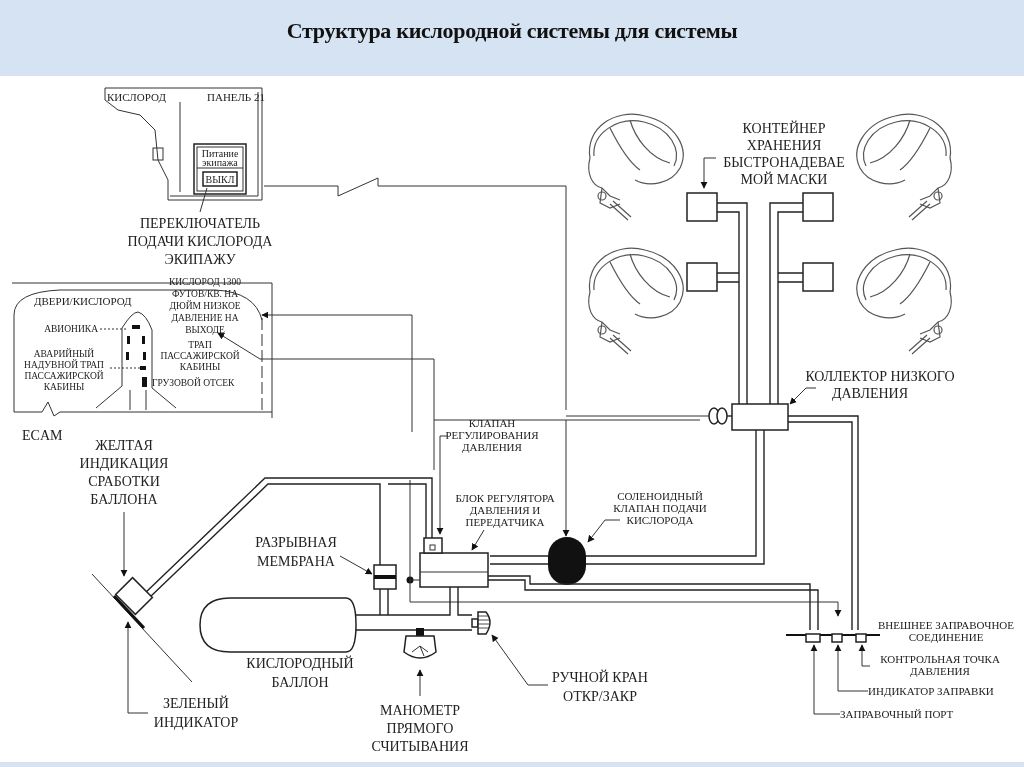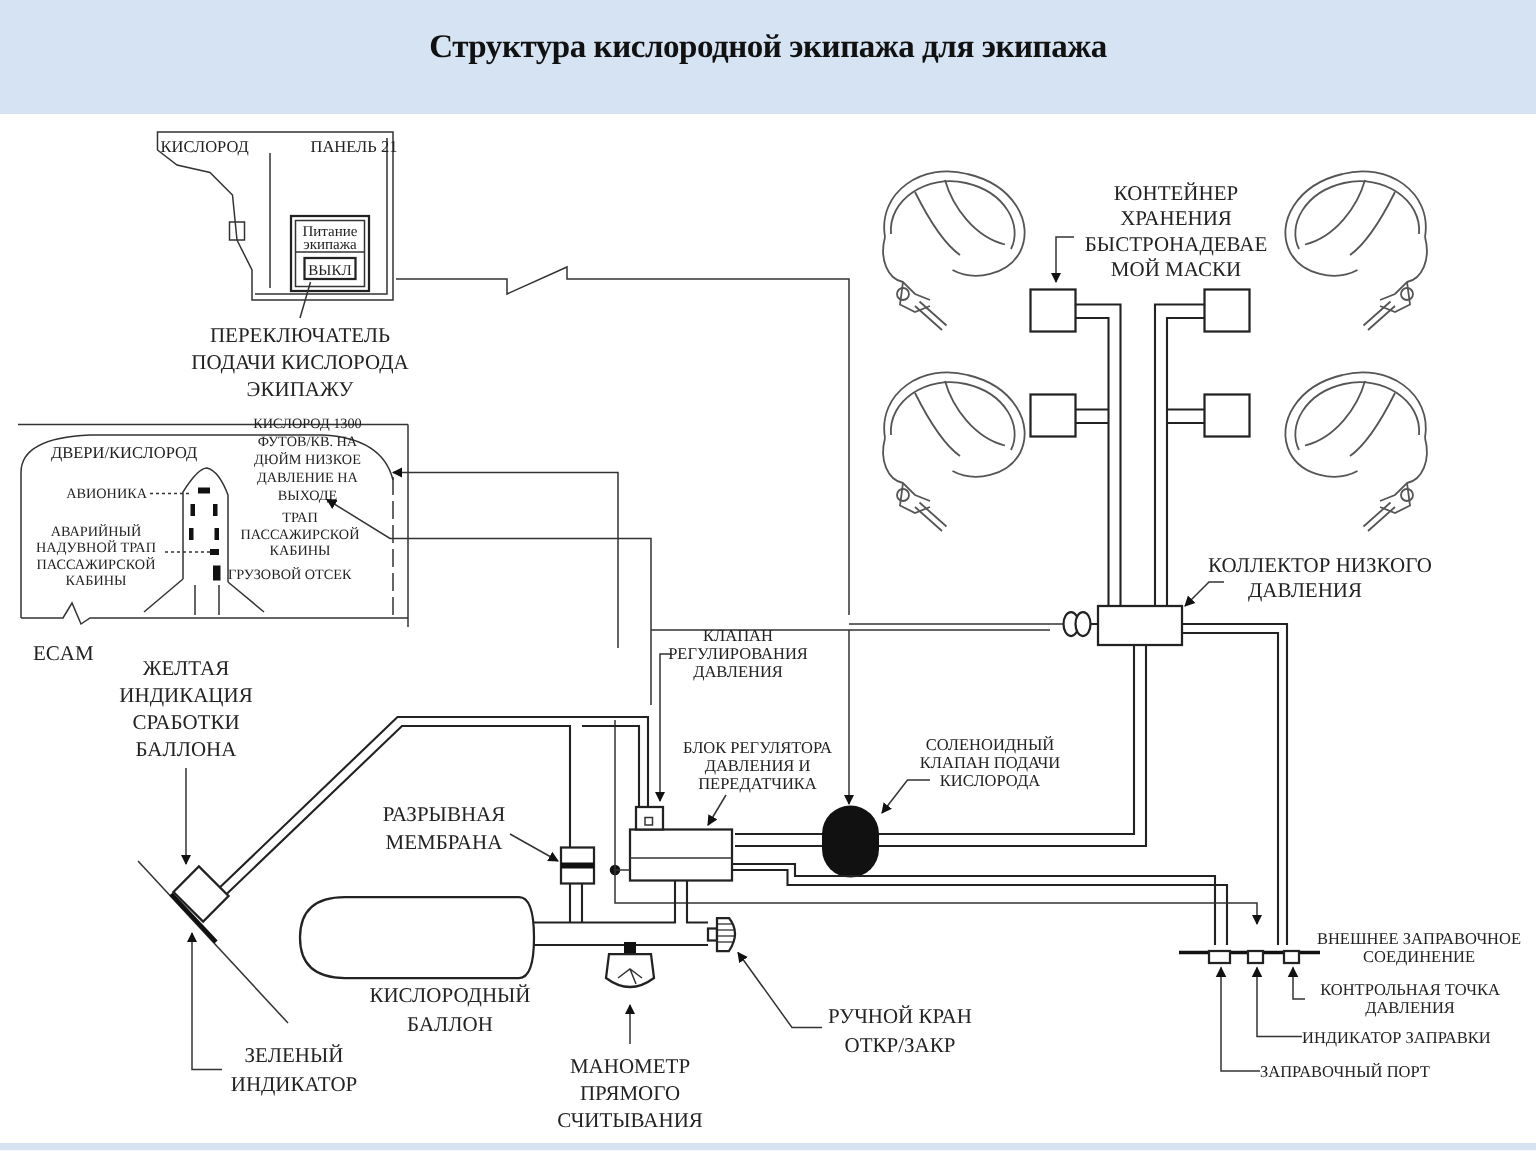--- a/index.html
+++ b/index.html
@@ -11,21 +11,21 @@
   .lbl { font-family: "Liberation Serif", serif; fill: #222; }
   .pipe { fill: none; stroke: #222; stroke-width: 1.4; }
   .thin { fill: none; stroke: #333; stroke-width: 1; }
   .box { fill: #fff; stroke: #222; stroke-width: 1.5; }
   .mask { fill: none; stroke: #555; stroke-width: 1.2; }
 </style>
 </head>
 <body>
 
 <div class="header">
-  <div class="title">Структура кислородной экипажа для экипажа</div>
+  <div class="title">Структура кислородной системы для системы</div>
 </div>
 <div class="footer"></div>
 
 <svg width="1024" height="767" viewBox="0 0 1024 767">
   <defs>
     <marker id="arr" viewBox="0 0 10 10" refX="9" refY="5" markerWidth="7" markerHeight="9" orient="auto">
       <path d="M0,0 L10,5 L0,10 z" fill="#111"></path>
     </marker>
     <g id="maskShape">
       <path class="mask" d="M10,50 C5,20 35,0 65,8 C95,15 110,40 100,60 C92,75 70,80 55,72"></path>

